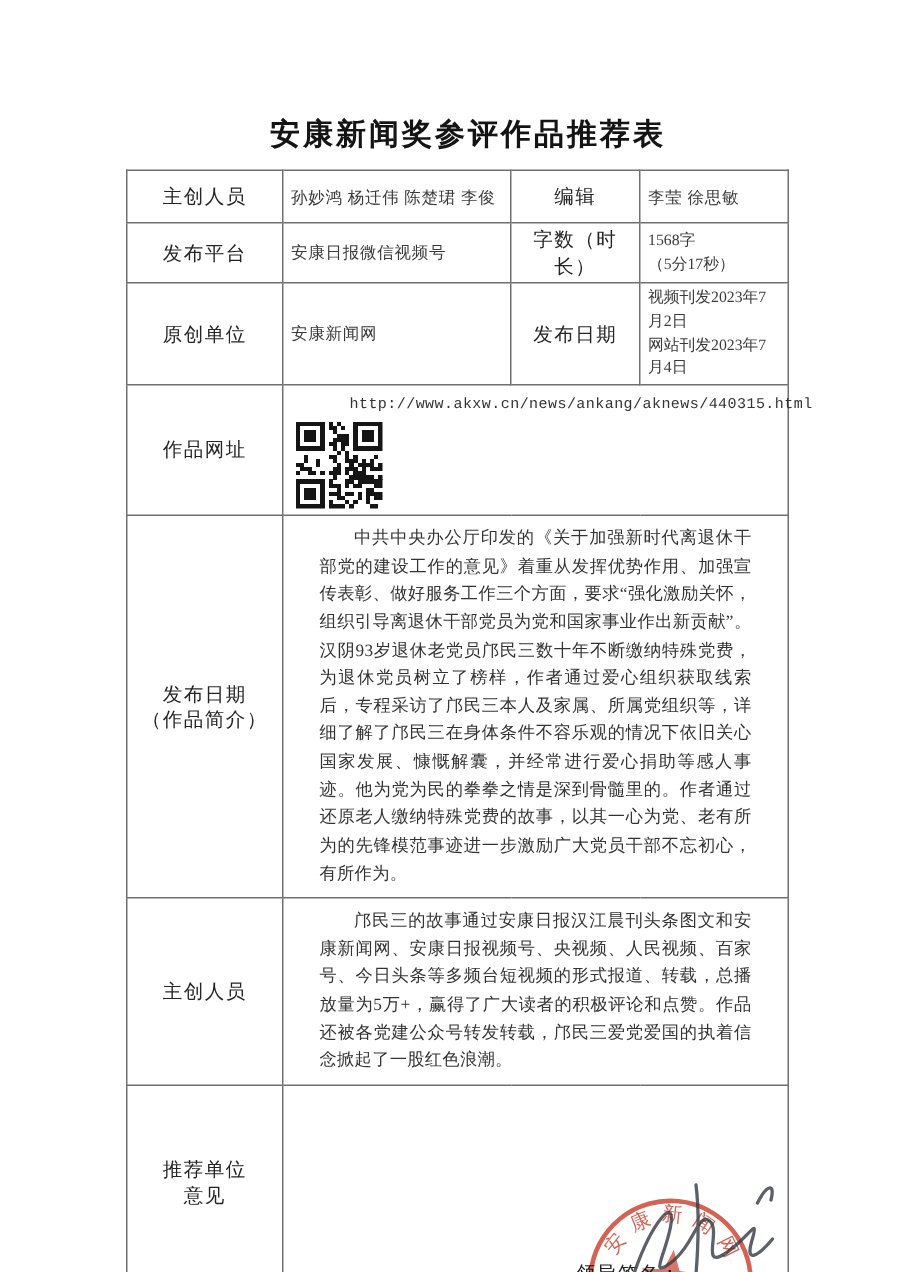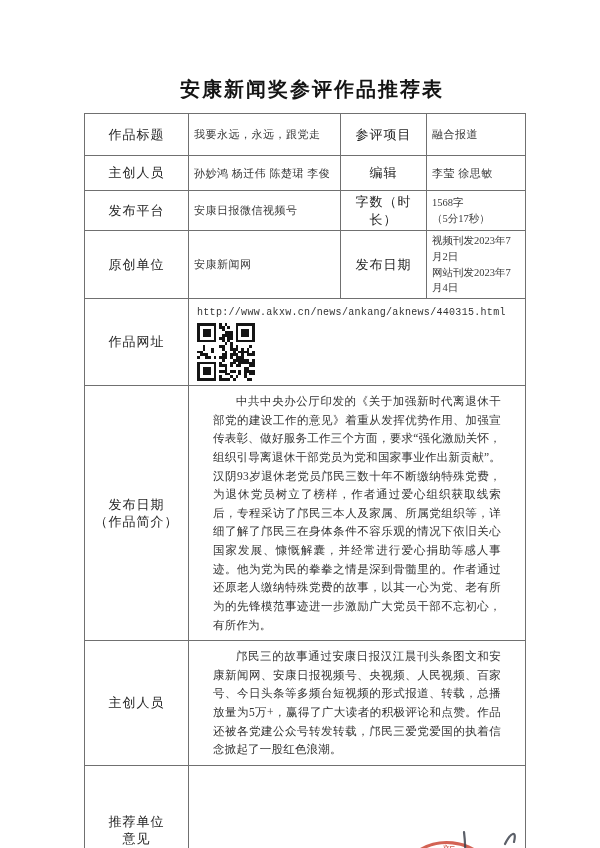--- a/index.html
+++ b/index.html
@@ -18,21 +18,21 @@
   }
   td { border:1px solid #707070; padding:2px 5px; vertical-align:middle; overflow:visible; }
   td.lab { text-align:center; font-size:13px; letter-spacing:1px; color:#242424; line-height:1.35; padding:2px 2px; }
   td.val { font-size:11px; color:#3a3a3a; letter-spacing:0.5px; }
   td.val2 { font-size:10.5px; color:#3a3a3a; line-height:1.5; vertical-align:middle;margin-top:34px; }
   .para {
     font-size:11.5px; line-height:1.62; text-align:justify; color:#333;
     text-indent:2em; margin:0; letter-spacing:0.2px;
   }
   td.paracell { padding:6px 24px; vertical-align:middle; }
-  .url-line { font-family:"Liberation Mono","DejaVu Sans Mono",monospace; font-size:10px; color:#333; letter-spacing:0.3px; }
+  .url-line { font-family:"Liberation Mono","DejaVu Sans Mono",monospace; font-size:10px; color:#333; letter-spacing:0.3px;margin-left:36px; }
   .qr-wrap { margin-top:5px; width:58px; height:58px; }
   td.urlcell { vertical-align:top; padding:8px 8px 4px 8px; }
   .rec-cell { position:relative; height:100%; }
   .sign-label { position:absolute; left:195px; top:52px; font-size:13px; color:#222; letter-spacing:1px; }
   .stamp { position:absolute; left:196px; top:4px; opacity:0.82; mix-blend-mode:multiply; transform:rotate(6deg); }
   .signature { position:absolute; left:218px; top:-2px; opacity:0.9; }
 </style>
 </head>
 <body>
 
@@ -40,26 +40,20 @@
 
 <table class="form">
   <colgroup>
       <col style="width:104px">
       <col style="width:152px">
       <col style="width:86px">
       <col style="width:99px">
     </colgroup>
 
   <tbody>
-      <tr style="height:42px">
-    <td class="lab">作品标题</td>
-    <td class="val">我要永远，永远，跟党走</td>
-    <td class="lab">参评项目</td>
-    <td class="val">融合报道</td>
-  </tr>
 
   <tr style="height:35px">
     <td class="lab">主创人员</td>
     <td class="val">孙妙鸿 杨迁伟 陈楚珺 李俊</td>
     <td class="lab">编辑</td>
     <td class="val">李莹 徐思敏</td>
   </tr>
 
   <tr style="height:36px">
     <td class="lab">发布平台</td>

